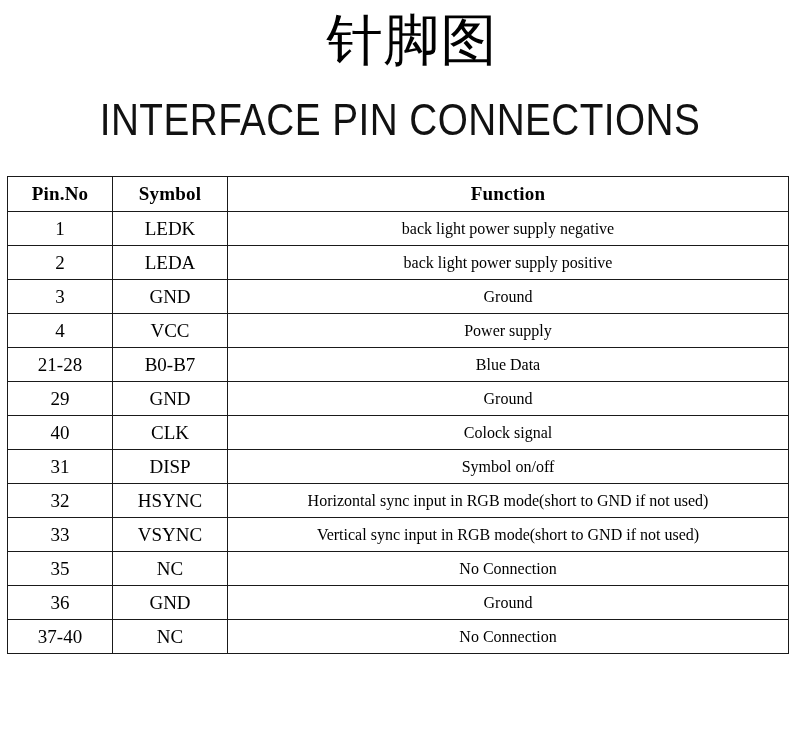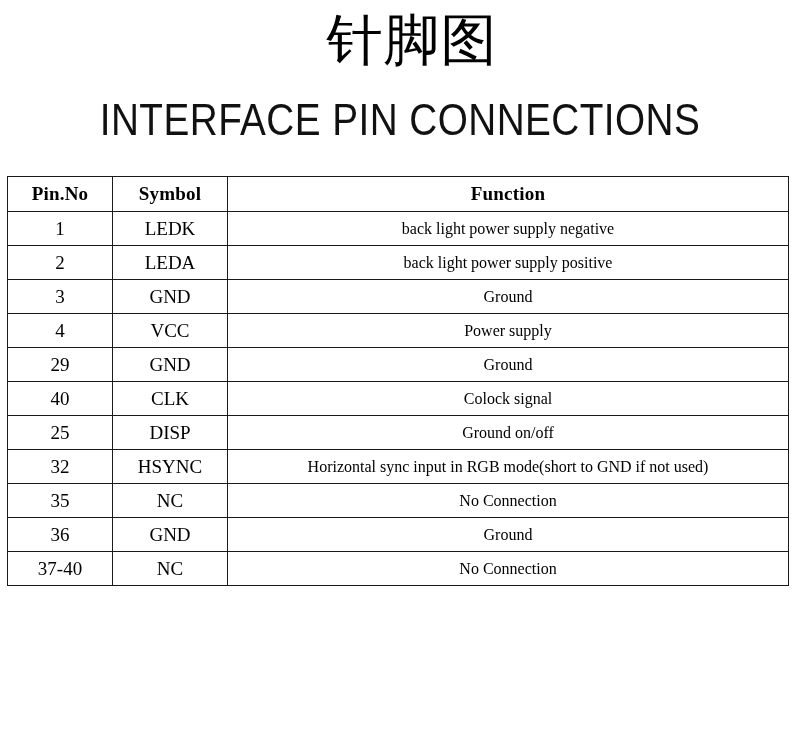--- a/index.html
+++ b/index.html
@@ -150,40 +150,50 @@
             <td class="pin">3</td>
             <td class="symbol">GND</td>
             <td class="func">Ground</td>
           </tr>
           <tr>
             <td class="pin">4</td>
             <td class="symbol">VCC</td>
             <td class="func">Power supply</td>
           </tr>
           <tr>
+            <td class="pin">21-28</td>
+            <td class="symbol">B0-B7</td>
+            <td class="func">Blue Data</td>
+          </tr>
+          <tr>
             <td class="pin">29</td>
             <td class="symbol">GND</td>
             <td class="func">Ground</td>
           </tr>
           <tr>
             <td class="pin">40</td>
             <td class="symbol">CLK</td>
             <td class="func">Colock signal</td>
           </tr>
           <tr>
-            <td class="pin">25</td>
+            <td class="pin">31</td>
             <td class="symbol">DISP</td>
-            <td class="func">Ground on/off</td>
+            <td class="func">Symbol on/off</td>
           </tr>
           <tr>
             <td class="pin">32</td>
             <td class="symbol">HSYNC</td>
             <td class="func">Horizontal sync input in RGB mode(short to GND if not used)</td>
           </tr>
           <tr>
+            <td class="pin">33</td>
+            <td class="symbol">VSYNC</td>
+            <td class="func">Vertical sync input in RGB mode(short to GND if not used)</td>
+          </tr>
+          <tr>
             <td class="pin">35</td>
             <td class="symbol">NC</td>
             <td class="func">No Connection</td>
           </tr>
           <tr>
             <td class="pin">36</td>
             <td class="symbol">GND</td>
             <td class="func">Ground</td>
           </tr>
           <tr>

